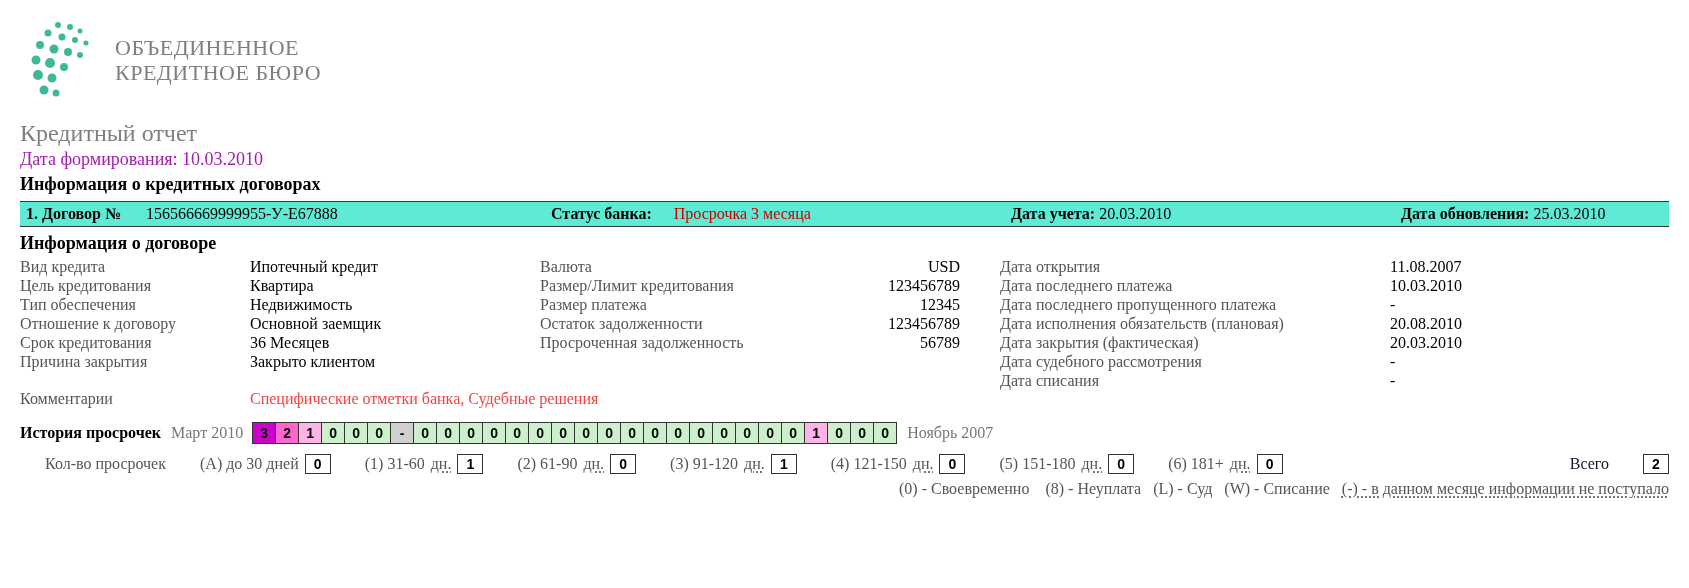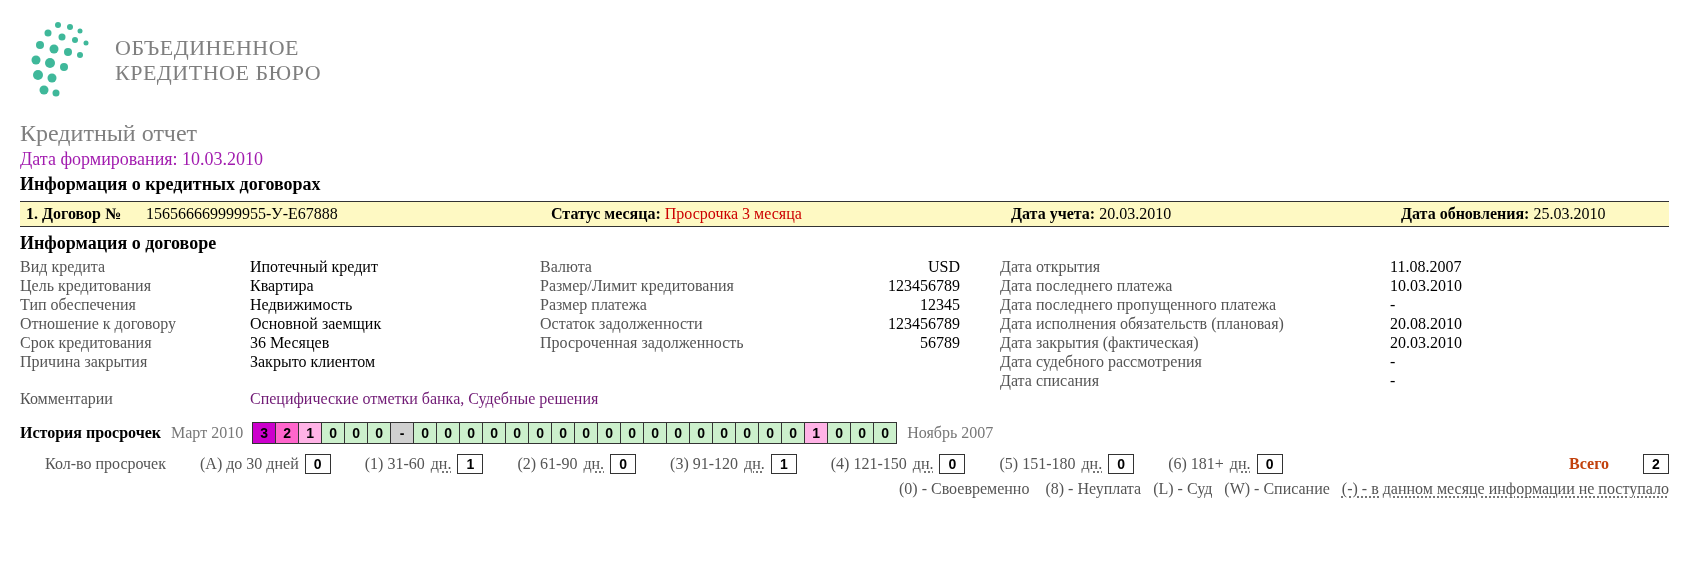--- a/index.html
+++ b/index.html
@@ -18,32 +18,32 @@
   .brand { color: #7f7f7f; font-size: 22px; line-height: 1.15; letter-spacing: 0.5px; }
   .brand-top { display: block; }
   .brand-bottom { display: block; }
 
   .report-title { color: #7f7f7f; font-size: 24px; margin: 0; font-weight: normal; }
   .report-date { color: #a21caf; font-size: 18px; margin: 2px 0 4px 0; }
   .section-title { font-weight: bold; font-size: 18px; margin-bottom: 6px; }
 
   
   .greenbar {
-    background: #fef9c3;
+    background: #5eead4;
     border-top: 1px solid #333;
     border-bottom: 1px solid #333;
     display: flex;
     align-items: center;
     padding: 3px 6px;
     font-size: 16px;
     gap: 30px;
     margin-top: 2px;
   }
   .greenbar .lbl { font-weight: bold; }
-  .greenbar .val-red { color: #c00; }
+  .greenbar .val-red { color: #c00; margin-left: 18px; }
   .gb-col1 { width: 495px; display:flex; gap:25px;}
   .gb-col2 { width: 430px; }
   .gb-col3 { width: 360px; }
   .gb-col4 { flex:1; text-align:left; padding-right:6px;}
 
   .contract-title { font-weight: bold; font-size: 18px; margin: 6px 0 4px 0; }
 
   
   .details { display: flex; font-size: 16px; color: #444; }
   .col { display: flex; flex-direction: column; gap: 1px; }
@@ -51,21 +51,21 @@
   .col .v { color: #000; }
 
   .col1 { width: 230px; }
   .col2 { width: 290px; }
   .col3 { width: 290px; }
   .col4 { width: 130px; text-align: right; }
   .col5 { width: 430px; padding-left: 40px; }
   .col6 { width: 150px; }
   .comments-row { display:flex; }
   .comments-row .k { width:230px; color:#555;}
-  .comments-row .v { color:#701a75;}
+  .comments-row .v { color:#ef4444;}
 
   
   .history { display: flex; align-items: center; margin-top: 14px; gap: 10px; font-size:16px;}
   .hist-label { font-weight: bold; }
   .hist-start, .hist-end { color: #777; }
   .cells { display: flex; }
   .cell {
     width: 24px; height: 22px;
     border: 1px solid #333;
     margin-left: -1px;
@@ -80,21 +80,21 @@
 
   
   .counts { display:flex; align-items:center; gap: 34px; color:#555; font-size:16px; margin-top:10px; flex-wrap:nowrap;margin-left:25px;}
   .counts .grp { display:flex; align-items:center; gap:6px; white-space:nowrap;justify-content:center;}
   .ud { text-decoration: underline dotted; text-underline-offset:3px;}
   .box {
     display:inline-flex; align-items:center; justify-content:center;
     min-width:26px; height:20px; border:1px solid #333; padding:0 6px;
     font-family: Arial, sans-serif; font-weight:bold; color:#000; font-size:14px;
   }
-  .total-lbl { font-weight:bold; color:#c2410c; margin-left:auto;}
+  .total-lbl { font-weight:normal; color:#0f172a; margin-left:auto;}
   .legend { text-align:right; color:#555; font-size:16px; margin-top:6px;}
   .ud2 { text-decoration: underline dotted; text-underline-offset:3px;}
 </style>
 </head>
 <body>
 
 <div class="header">
   <svg class="logo-svg" viewBox="0 0 80 90">
     <g fill="#3fb89a">
       <circle cx="38" cy="10" r="3"></circle>
@@ -129,21 +129,21 @@
   <span>10.03.2010</span>
 </div>
 <div class="section-title">Информация о кредитных договорах</div>
 
 <div class="greenbar">
   <div class="gb-col1">
     <span class="lbl">1.  Договор №</span>
     <span>156566669999955-У-Е67888</span>
   </div>
   <div class="gb-col2">
-    <span class="lbl">Статус месяца:</span>
+    <span class="lbl">Статус банка:</span>
     <span class="val-red">Просрочка 3 месяца</span>
   </div>
   <div class="gb-col3">
     <span class="lbl">Дата учета:</span>
     <span>20.03.2010</span>
   </div>
   <div class="gb-col4">
     <span class="lbl">Дата обновления:</span>
     <span>25.03.2010</span>
   </div>

